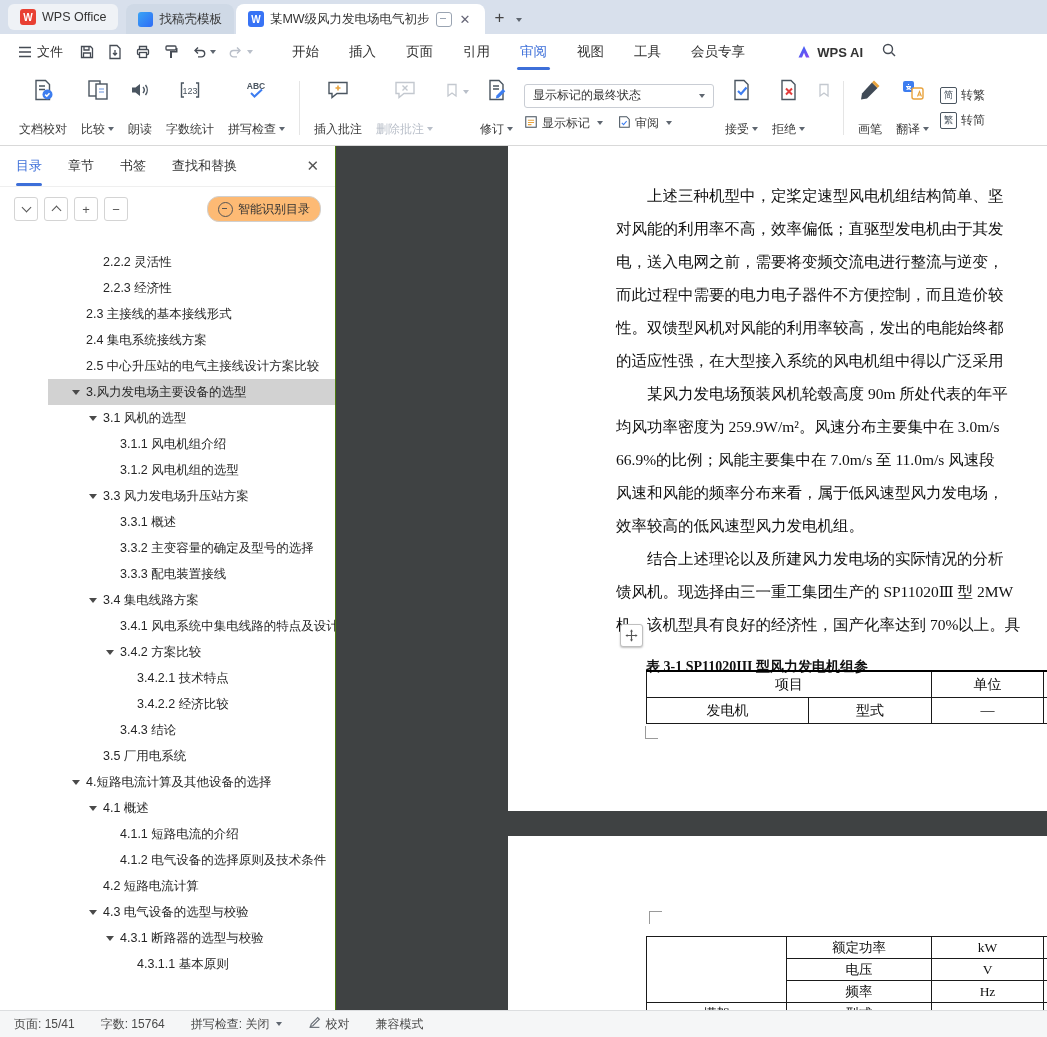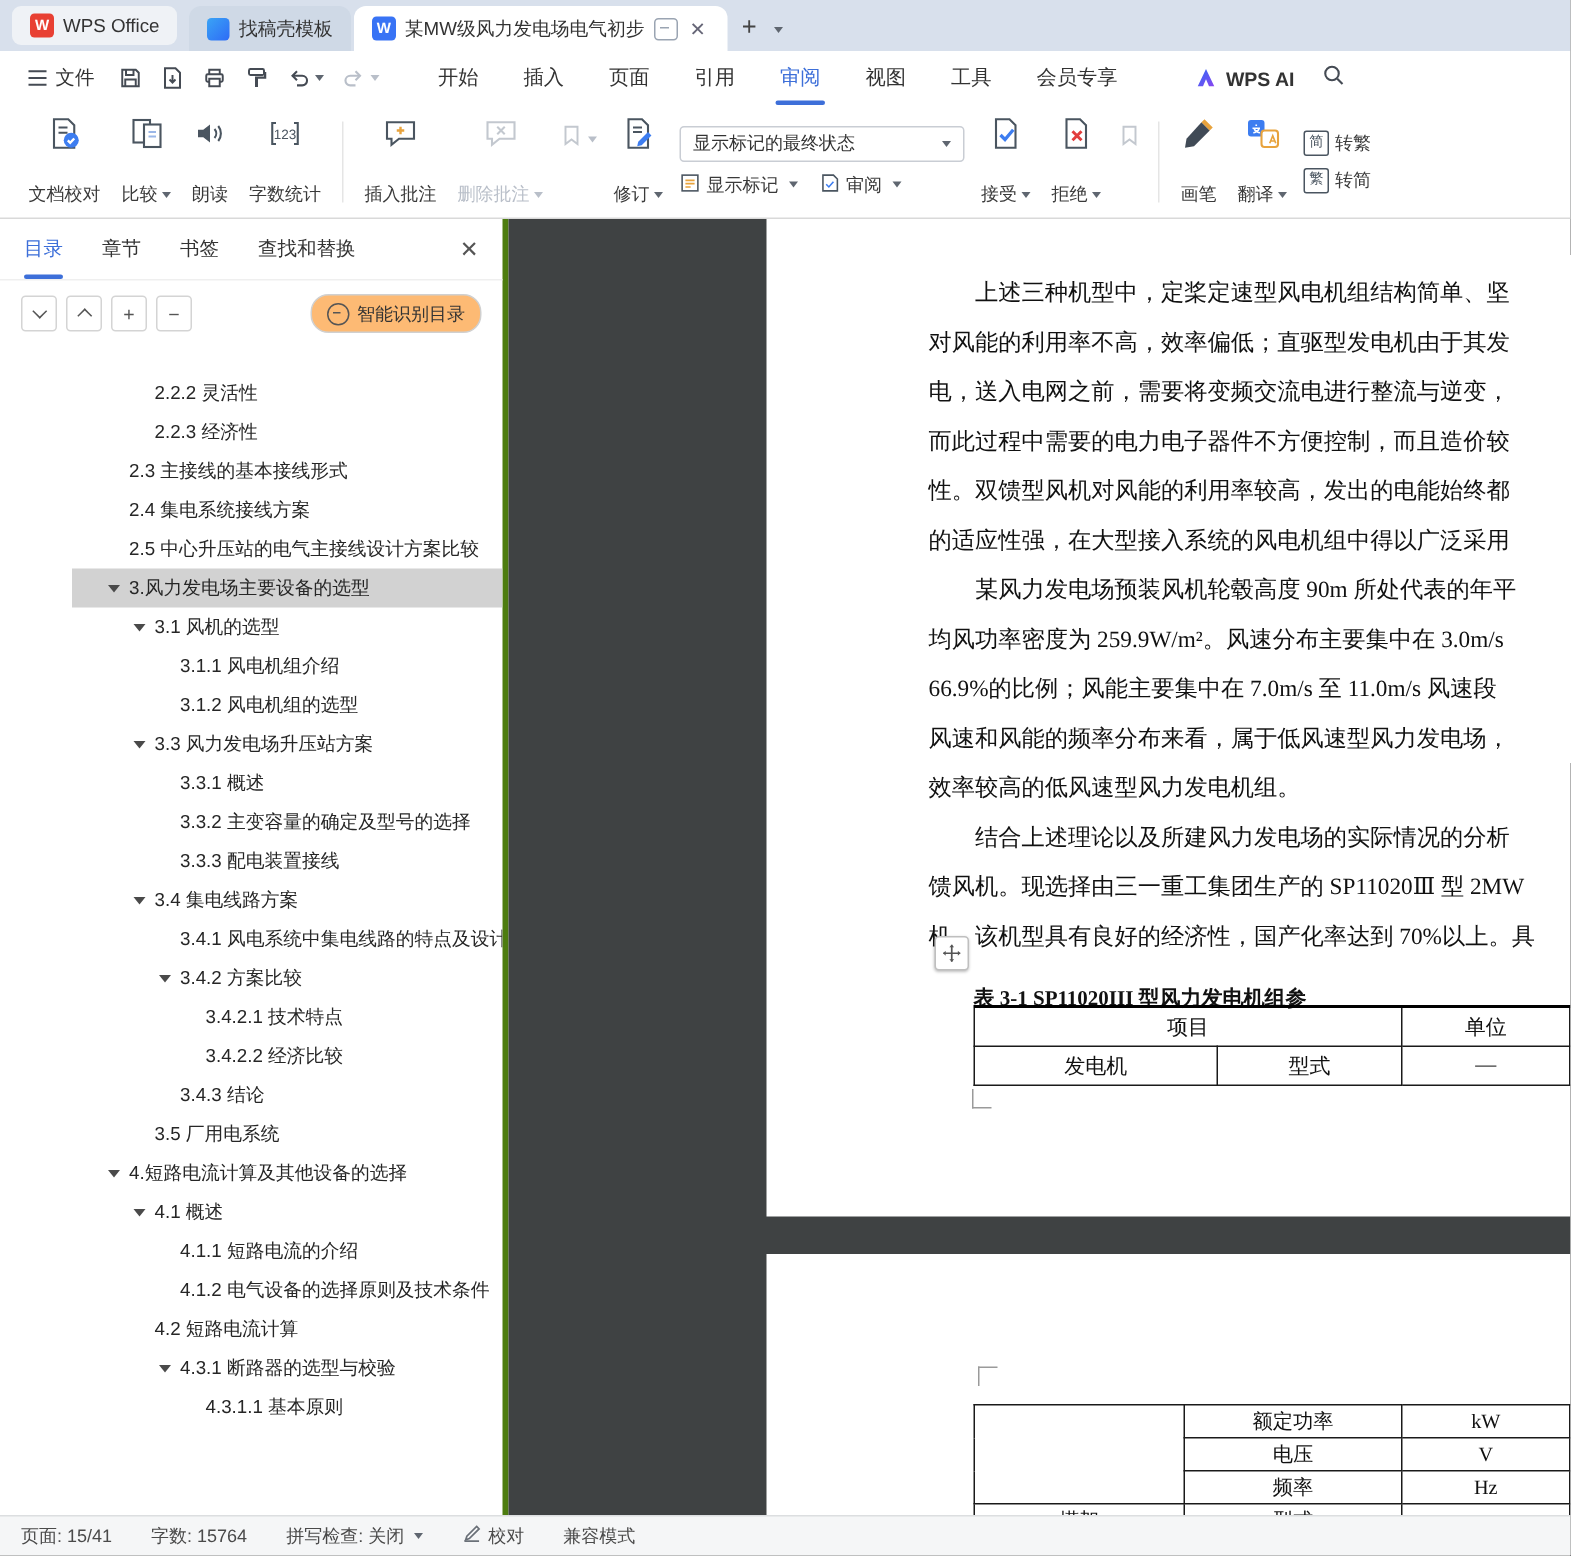--- a/index.html
+++ b/index.html
@@ -46,21 +46,21 @@
   .mdropdown{width:172px;height:22px;border:1px solid #c9cdd4;border-radius:3px;background:#fff;display:flex;align-items:center;font-size:12px;color:#333;padding:0 8px;justify-content:space-between;}
   .mrow{display:flex;align-items:center;gap:14px;}
   .sbtn{display:flex;align-items:center;gap:4px;font-size:12px;color:#3a3a3a;white-space:nowrap;}
   .convcol{display:flex;flex-direction:column;gap:8px;justify-content:center;margin-left:4px;}
   .charbox{width:15px;height:15px;border:1px solid #4a5560;border-radius:2px;font-size:9.5px;line-height:14px;text-align:center;color:#4a5560;flex:none;}
 
   
   .main{flex:1;display:flex;min-height:0;}
 
   
-  .sidebar{width:335px;flex:none;background:#fff;display:flex;flex-direction:column;border-right:4px solid #4d7c0f;min-height:0;}
+  .sidebar{width:335px;flex:none;background:#fff;display:flex;flex-direction:column;border-right:1px solid #4d7c0f;min-height:0;}
   .side-tabs{height:40px;display:flex;align-items:center;padding:0 16px;gap:26px;border-bottom:1px solid #efefef;flex:none;}
   .side-tab{position:relative;font-size:13px;color:#333;height:100%;display:flex;align-items:center;}
   .side-tab.active{color:#3d6fd9;}
   .side-tab.active::after{content:"";position:absolute;left:0;right:0;bottom:0;height:3px;background:#3d6fd9;border-radius:2px;}
   .side-close{margin-left:auto;color:#555;font-size:15px;}
   .side-toolbar{height:44px;display:flex;align-items:center;padding:0 14px;gap:6px;flex:none;}
   .tbtn{width:22px;height:22px;border:1px solid #d4d4d4;border-radius:3px;background:#fff;display:flex;align-items:center;justify-content:center;color:#555;font-size:13px;line-height:1;}
   .chev{width:6px;height:6px;border-right:1.5px solid #555;border-bottom:1.5px solid #555;}
   .chev.down{transform:rotate(45deg);margin-top:-3px;}
   .chev.up{transform:rotate(-135deg);margin-top:3px;}
@@ -239,20 +239,30 @@
     </div>
     <div class="rbtn">
       <span><svg width="24" height="24" viewBox="0 0 24 24" fill="none" stroke="#4a5560" stroke-width="1.4">
             <path d="M6 5H3.5v14H6M18 5h2.5v14H18"></path>
             <text x="12" y="15.5" font-size="9" text-anchor="middle" fill="#4a5560" stroke="none" font-family="sans-serif">123</text>
           </svg></span>
       <span class="rlbl">
           <span>字数统计</span>
         </span>
     </div>
+    <div class="rbtn">
+      <span><svg width="24" height="24" viewBox="0 0 24 24" fill="none">
+            <text x="11" y="10.5" font-size="8.5" font-weight="bold" text-anchor="middle" fill="#4a5560" font-family="sans-serif">ABC</text>
+            <path d="M6 15l3.5 3.5L17 11.5" stroke="#3d7df0" stroke-width="2"></path>
+          </svg></span>
+      <span class="rlbl">
+          <span>拼写检查</span>
+          <span class="crt"></span>
+        </span>
+    </div>
     <div class="rsep"></div>
     <div class="rbtn">
       <span><svg width="24" height="24" viewBox="0 0 24 24" fill="none" stroke="#4a5560" stroke-width="1.4">
             <path d="M3 4.5h18v11H11l-5 4v-4H3z" fill="#fff"></path>
             <path d="M12 7.5v5M9.5 10h5" stroke="#e8a33d" stroke-width="1.6"></path>
           </svg></span>
       <span class="rlbl">
           <span>插入批注</span>
         </span>
     </div>
@@ -467,20 +477,24 @@
             <span class="toc-label">4.1 概述</span>
           </div>
           <div class="toc-item lvl3">
             <span class="toc-label">4.1.1 短路电流的介绍</span>
           </div>
           <div class="toc-item lvl3">
             <span class="toc-label">4.1.2 电气设备的选择原则及技术条件</span>
           </div>
           <div class="toc-item lvl2">
             <span class="toc-label">4.2 短路电流计算</span>
+          </div>
+          <div class="toc-item lvl2">
+            <span class="toc-caret"></span>
+            <span class="toc-label">4.3 电气设备的选型与校验</span>
           </div>
           <div class="toc-item lvl3">
             <span class="toc-caret"></span>
             <span class="toc-label">4.3.1 断路器的选型与校验</span>
           </div>
           <div class="toc-item lvl4">
             <span class="toc-label">4.3.1.1 基本原则</span>
           </div>
         </div>
     </div>

